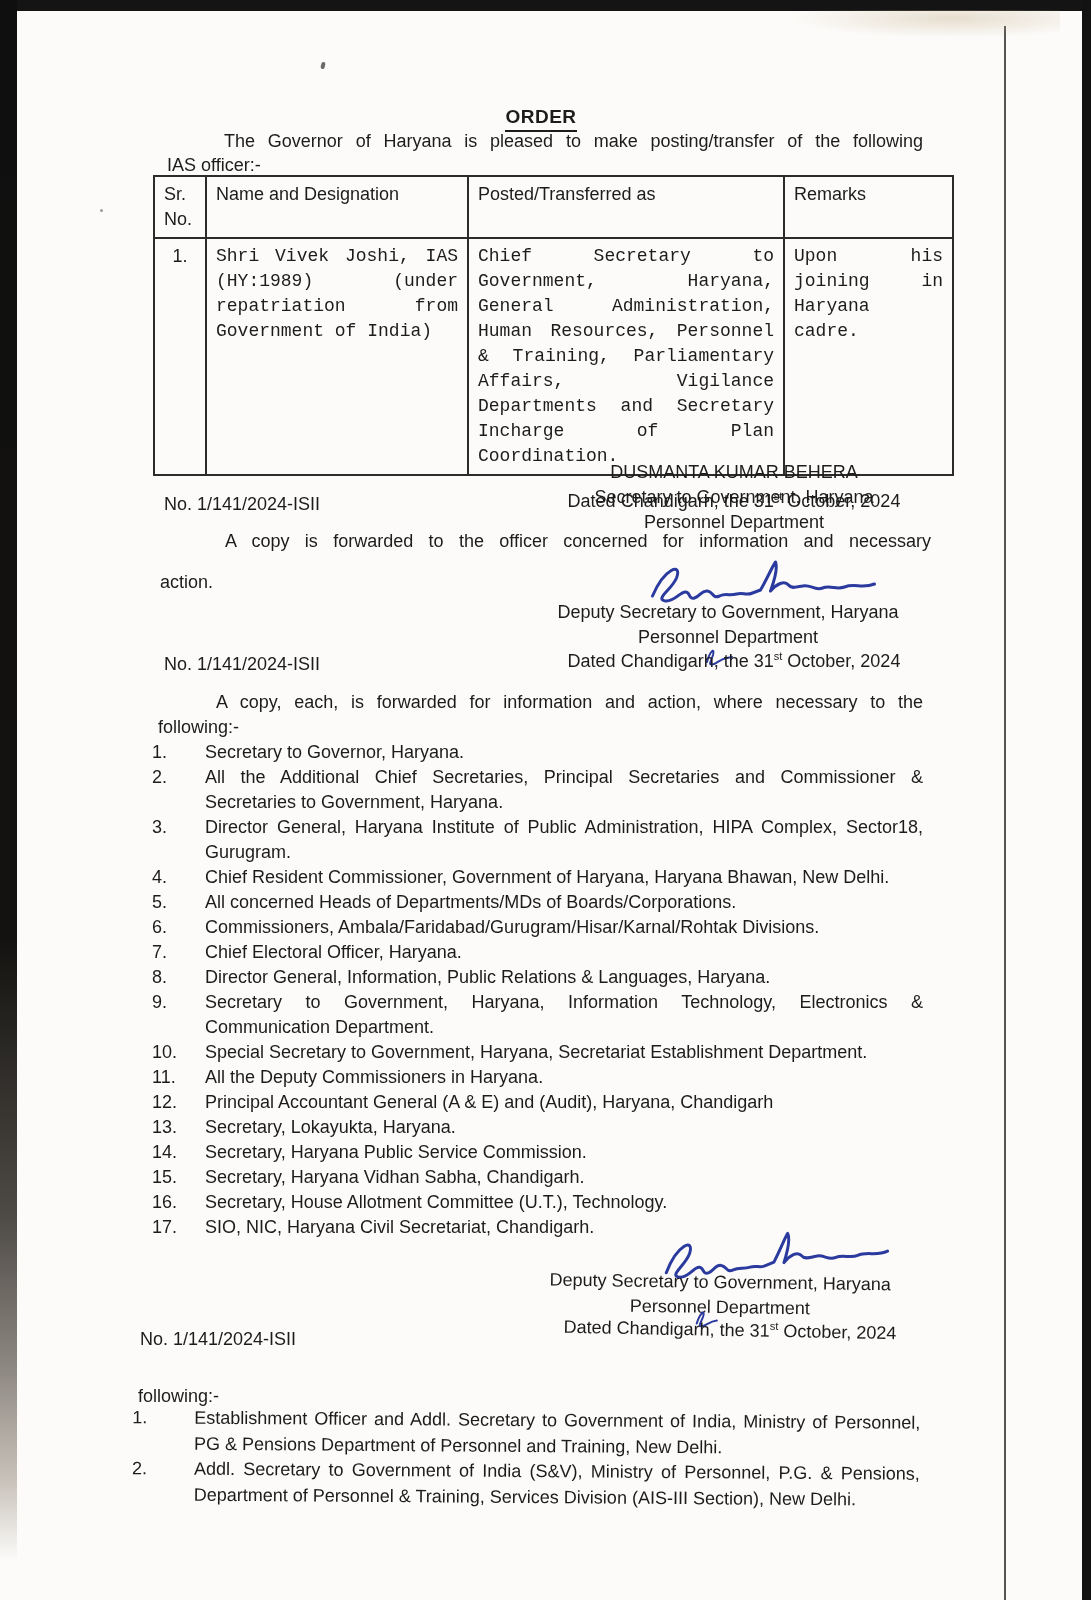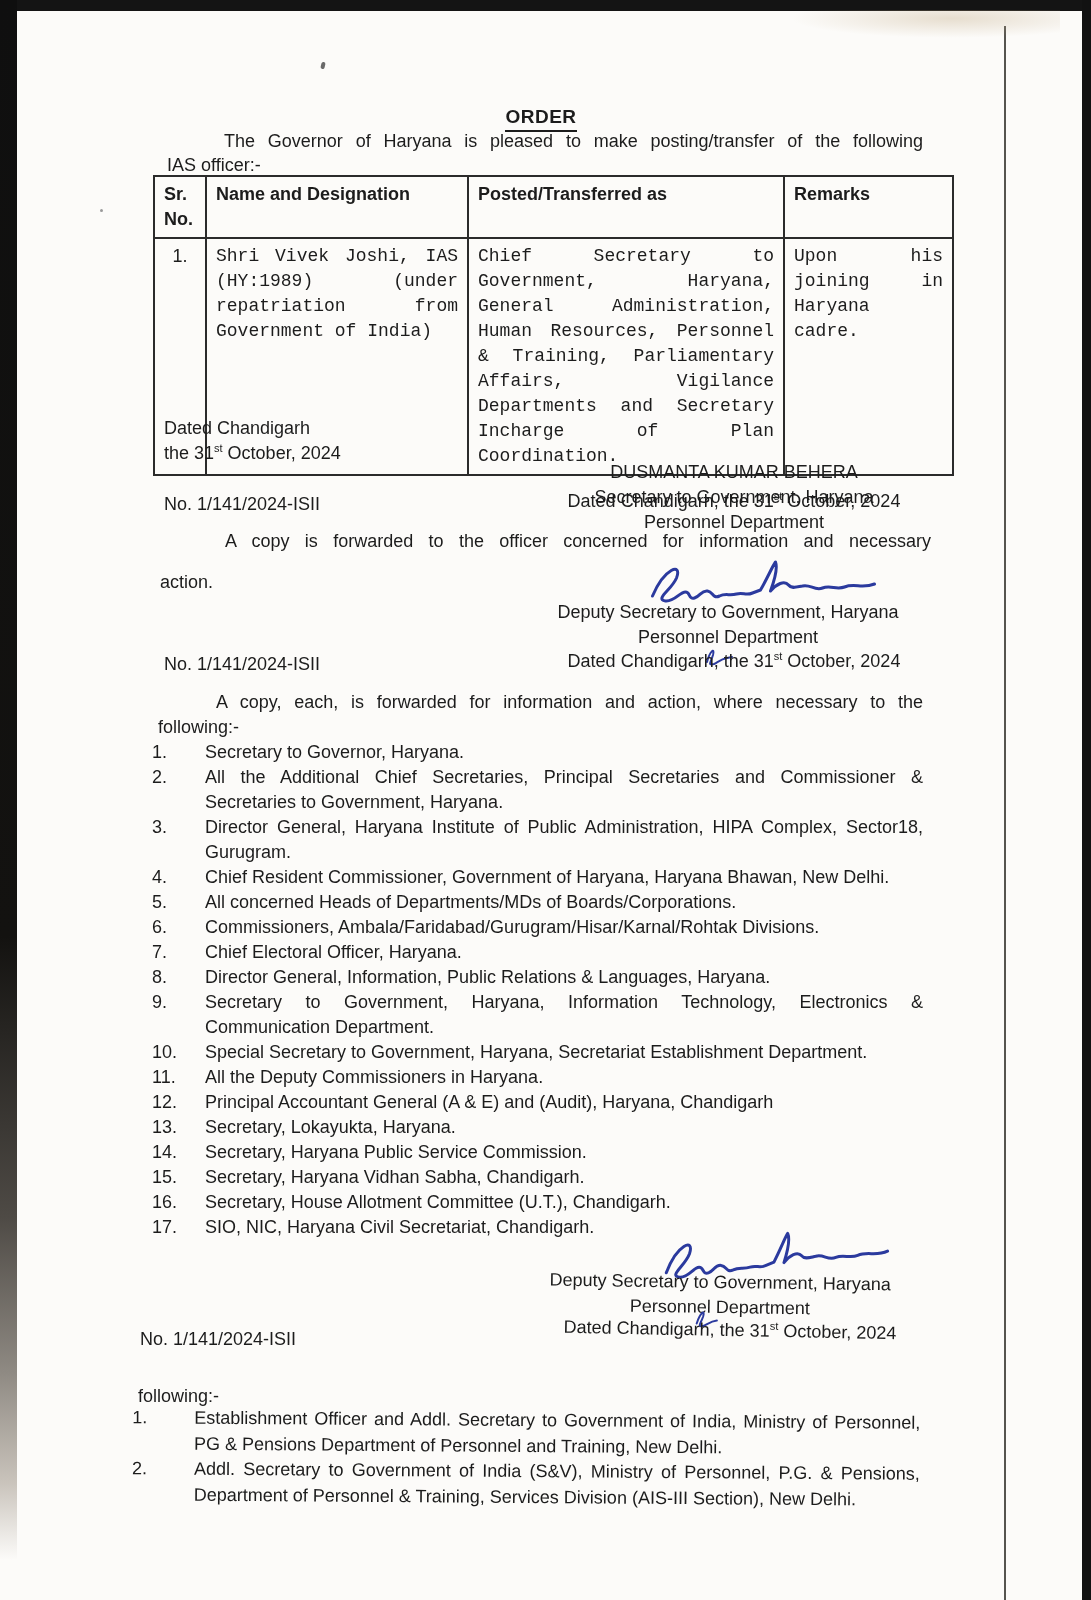--- a/index.html
+++ b/index.html
@@ -29,21 +29,21 @@
   .just{text-align:justify;font-family:Liberation Mono, monospace;}
   sup{font-size:11px;line-height:0;vertical-align:super;}
   
   .order-title{top:104px;left:160px;width:762px;text-align:center;font-weight:bold;font-size:19px;}
   .order-title span{display:inline-block;border-bottom:2px solid #1c1c1c;padding-bottom:1px;letter-spacing:0.5px;}
   .intro-l1{top:129px;left:167px;width:756px;text-indent:57px;}
   .intro-l2{top:153px;left:167px;}
   
   table.posting{position:absolute;top:175px;left:153px;width:799px;border-collapse:collapse;table-layout:fixed;}
   table.posting td{border:2px solid #2b2b2b;vertical-align:top;padding:5px 9px;}
-  td.hdr{font-weight:bold;height:46px;}
+  td.hdr{font-weight:normal;height:46px;}
   td.hdr-sr{white-space:pre-line;padding-left:8px;}
   td.body-td{height:152px;}
   td.td-sr{text-align:center;}
   td.td-remarks{padding-right:24px;}
   
   .dated-left{top:416px;left:164px;}
   .signatory1{top:412px;left:545px;width:378px;text-align:center;margin-top:48px;}
   .refno1{top:492px;left:164px;}
   .dated1{top:489px;left:545px;width:378px;text-align:center;}
   .para1-l1{top:529px;left:168px;width:763px;text-indent:57px;}
@@ -107,24 +107,20 @@
       </tr>
       <tr>
         <td class="body-td td-sr">1.</td>
         <td class="body-td just">Shri Vivek Joshi, IAS (HY:1989) (under repatriation from Government of India)</td>
         <td class="body-td just">Chief Secretary to Government, Haryana, General Administration, Human Resources, Personnel &amp; Training, Parliamentary Affairs, Vigilance Departments and Secretary Incharge of Plan Coordination.</td>
         <td class="body-td just td-remarks">Upon his joining in Haryana cadre.</td>
       </tr>
     </tbody>
   </table>
 
-  <div class="abs dated-left">
-    <div>Dated Chandigarh</div>
-    <div><span>the 31</span><sup>st</sup><span> October, 2024</span></div>
-  </div>
   <div class="abs signatory1">
     <div>DUSMANTA KUMAR BEHERA</div>
     <div>Secretary to Government, Haryana</div>
     <div>Personnel Department</div>
   </div>
 
   <div class="abs refno1">No. 1/141/2024-ISII</div>
   <div class="abs dated1"><span>Dated Chandigarh, the 31</span><sup>st</sup><span> October, 2024</span></div>
 
   <div class="abs para1-l1 jline">A copy is forwarded to the officer concerned for information and necessary</div>
@@ -204,21 +200,21 @@
     <div class="li">
         <span class="num">14.</span>
         <div class="litext">Secretary, Haryana Public Service Commission.</div>
       </div>
     <div class="li">
         <span class="num">15.</span>
         <div class="litext">Secretary, Haryana Vidhan Sabha, Chandigarh.</div>
       </div>
     <div class="li">
         <span class="num">16.</span>
-        <div class="litext">Secretary, House Allotment Committee (U.T.), Chandigarh.</div>
+        <div class="litext">Secretary, House Allotment Committee (U.T.), Technology.</div>
       </div>
     <div class="li">
         <span class="num">17.</span>
         <div class="litext">SIO, NIC, Haryana Civil Secretariat, Chandigarh.</div>
       </div>
   </div>
 
   <svg class="abs sig2" width="255" height="48" viewBox="0 0 240 48">
     <path class="ink" stroke-width="3" d="M10 40 C 22 12, 40 6, 34 22 C 29 34, 12 43, 23 45 C 32 46, 37 36, 43 36 C 48 36, 46 44, 52 42 C 58 40, 59 34, 65 35 C 71 36, 70 43, 77 40 C 83 37, 87 40, 94 38 C 101 36, 103 40, 110 37 L 118 34 C 126 20, 130 10, 133 6 C 135 11, 132 24, 128 35 C 134 28, 142 24, 146 29 C 149 33, 154 31, 160 30 C 168 28, 172 35, 180 32 C 188 29, 194 34, 202 31 C 212 27, 220 33, 232 28"></path>
   </svg>

